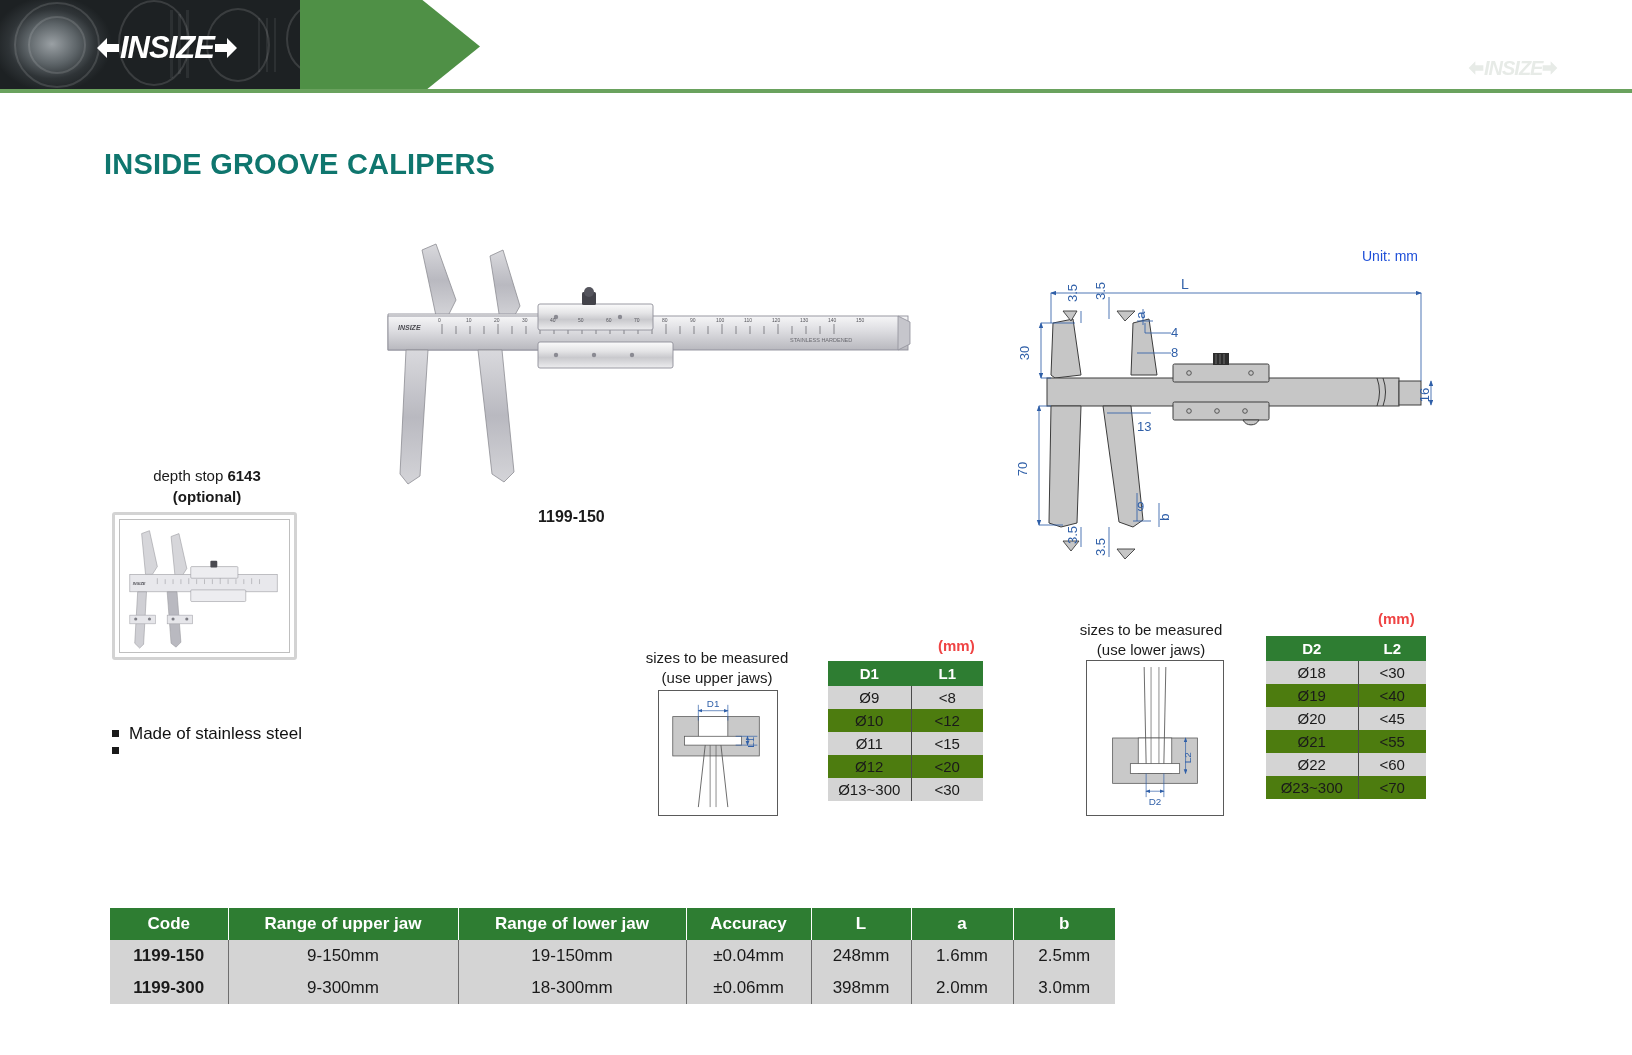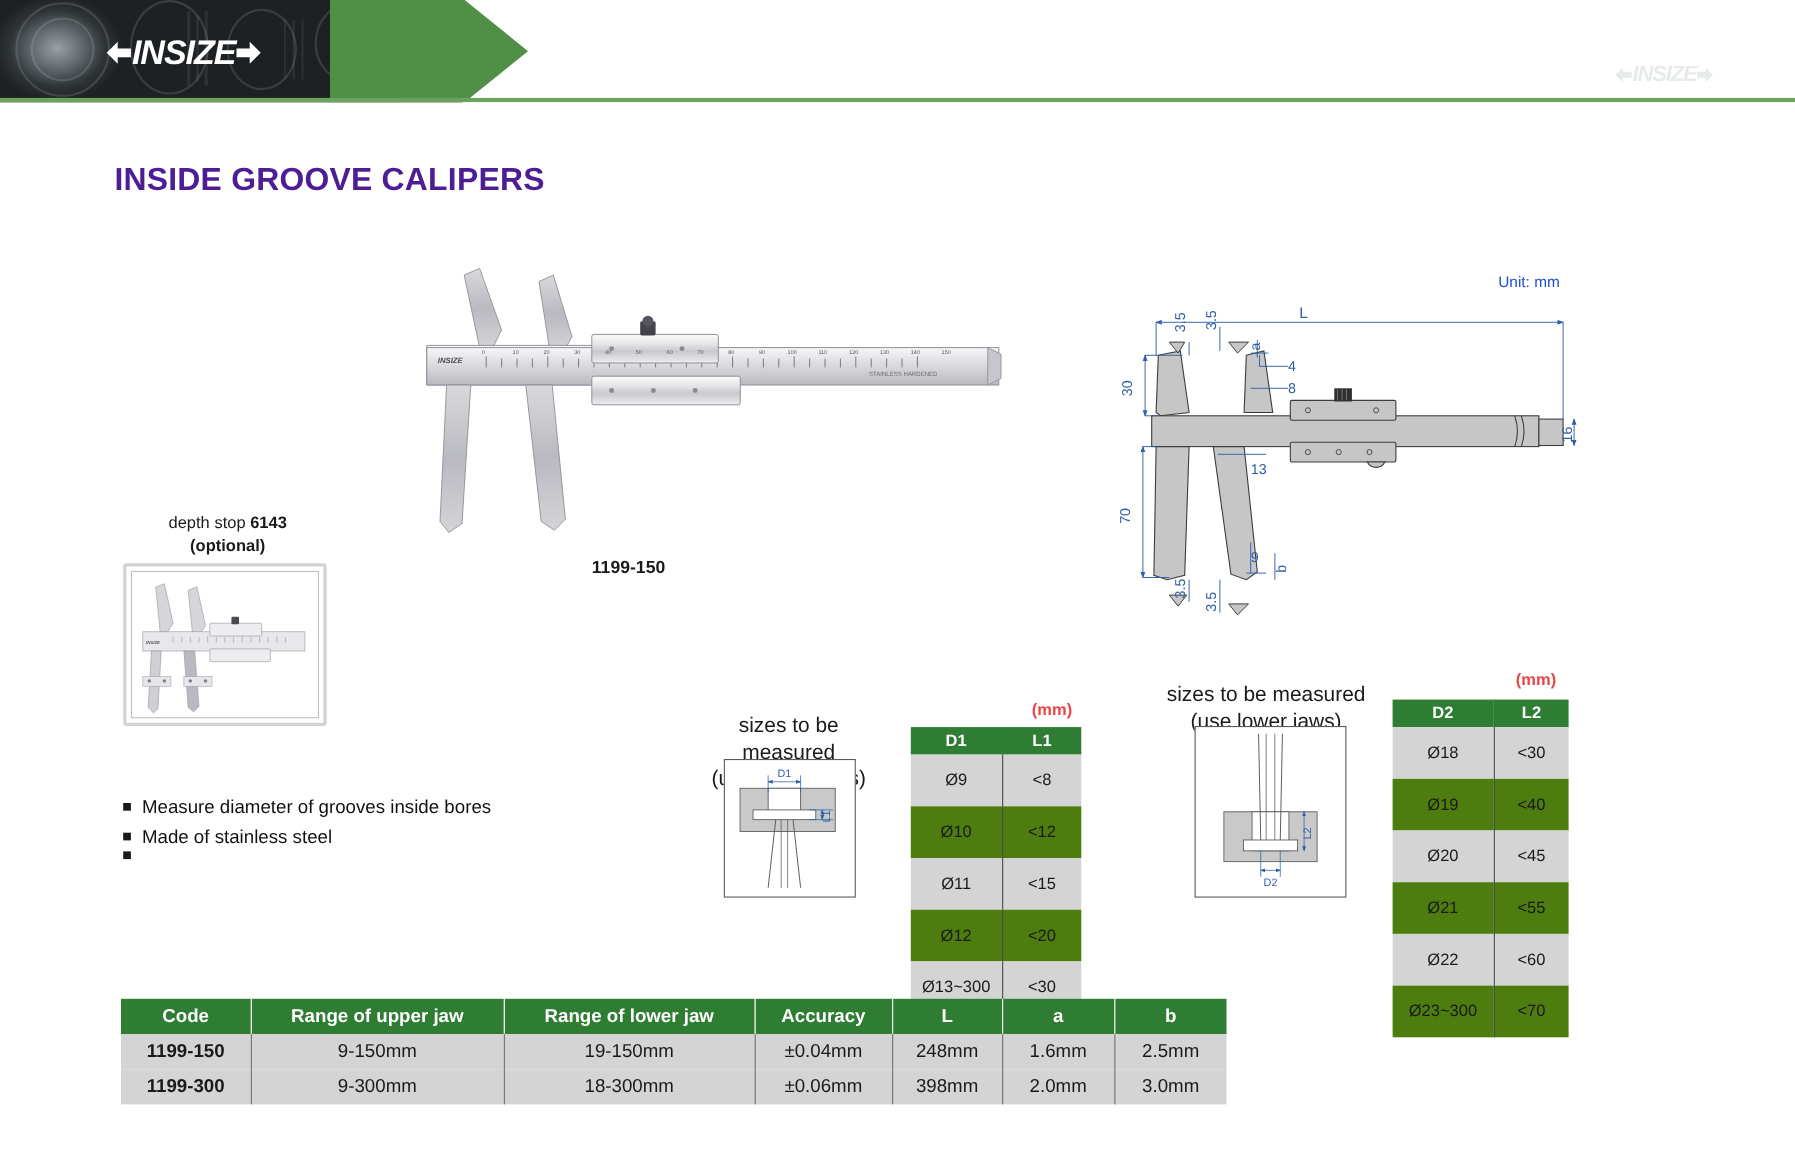--- a/index.html
+++ b/index.html
@@ -57,21 +57,21 @@
     color: #ffffff; font-size: 31px;
   }
   #logo-watermark {
     left: 1468px; top: 58px; height: 20px;
     color: #e7ebe7; font-size: 20px;
   }
 
   
   #page-title {
     position: absolute; left: 104px; top: 148px;
-    font-size: 29px; font-weight: bold; color: #4c1d95;
+    font-size: 29px; font-weight: bold; color: #0f766e;
     letter-spacing: 0.2px;
   }
 
   
   #product-photo {
     position: absolute; left: 370px; top: 230px; width: 560px; height: 280px;
   }
   #product-caption {
     position: absolute; left: 538px; top: 508px;
     font-size: 16px; font-weight: bold; color: #1a1a1a;
@@ -111,21 +111,21 @@
     font-size: 17px; color: #111; line-height: 1.42; margin-bottom: 3px;
   }
   .bullet-sq {
     width: 7px; height: 7px; background: #1a1a1a;
     margin-right: 10px; flex: 0 0 auto; position: relative; top: -2px;
   }
   .bullet-text b { font-weight: bold; }
 
   
   .diagram-caption {
-    position: absolute; text-align: center; font-size: 19px;
+    position: absolute; text-align: center; font-size: 15px;
     color: #1a1a1a; line-height: 1.3;
   }
   #cap-upper { left: 628px; top: 648px; width: 178px; }
   #cap-lower { left: 1060px; top: 620px; width: 182px; }
 
   
   .diagram-box {
     position: absolute; border: 1px solid #5a5a5a; background: #fff;
   }
   #diag-upper { left: 658px; top: 690px; width: 120px; height: 126px; }
@@ -141,21 +141,21 @@
   table.mini {
     position: absolute; border-collapse: collapse;
     font-size: 15px; color: #1a1a1a;
   }
   table.mini th {
     background: #2e7d32; color: #ffffff; font-weight: bold;
     font-size: 15px; padding: 4px 0; text-align: center;
     border-right: 1px solid #2e7d32;
   }
   table.mini td {
-    text-align: center; padding: 15px 0; border-right: 1px solid #4a4a4a;
+    text-align: center; padding: 3px 0; border-right: 1px solid #4a4a4a;
   }
   table.mini td:last-child, table.mini th:last-child { border-right: none; }
   table.mini tr.alt td { background: #d4d4d4; }
   table.mini tr.plain td { background: #4d7c0f; }
   #tbl-d1 { left: 828px; top: 661px; width: 155px; }
   #tbl-d1 col.c1 { width: 83px; }
   #tbl-d1 col.c2 { width: 72px; }
   #tbl-d2 { left: 1266px; top: 636px; width: 160px; }
   #tbl-d2 col.c1 { width: 92px; }
   #tbl-d2 col.c2 { width: 68px; }
@@ -491,24 +491,20 @@
   <text class="dim-txt" x="120" y="56" font-size="13" text-anchor="middle" transform="rotate(-90 120 56)">3.5</text>
   <text class="dim-txt" x="92" y="300" font-size="13" text-anchor="middle" transform="rotate(-90 92 300)">3.5</text>
   <text class="dim-txt" x="120" y="312" font-size="13" text-anchor="middle" transform="rotate(-90 120 312)">3.5</text>
   <text class="dim-txt" x="444" y="160" font-size="13" text-anchor="middle" transform="rotate(-90 444 160)">16</text>
 </svg>
 <div id="unit-label">Unit: mm</div>
 
 <div id="bullets">
   <div class="bullet-row">
     <span class="bullet-sq"></span>
-    <span class="bullet-text">Measure diameter of grooves inside bores</span>
-  </div>
-  <div class="bullet-row">
-    <span class="bullet-sq"></span>
     <span class="bullet-text">Made of stainless steel</span>
   </div>
   <div class="bullet-row">
     <span class="bullet-sq"></span>
   </div>
 </div>
 
 <div class="diagram-caption" id="cap-upper">
   <span>sizes to be measured</span><br>
   <span>(use upper jaws)</span>

